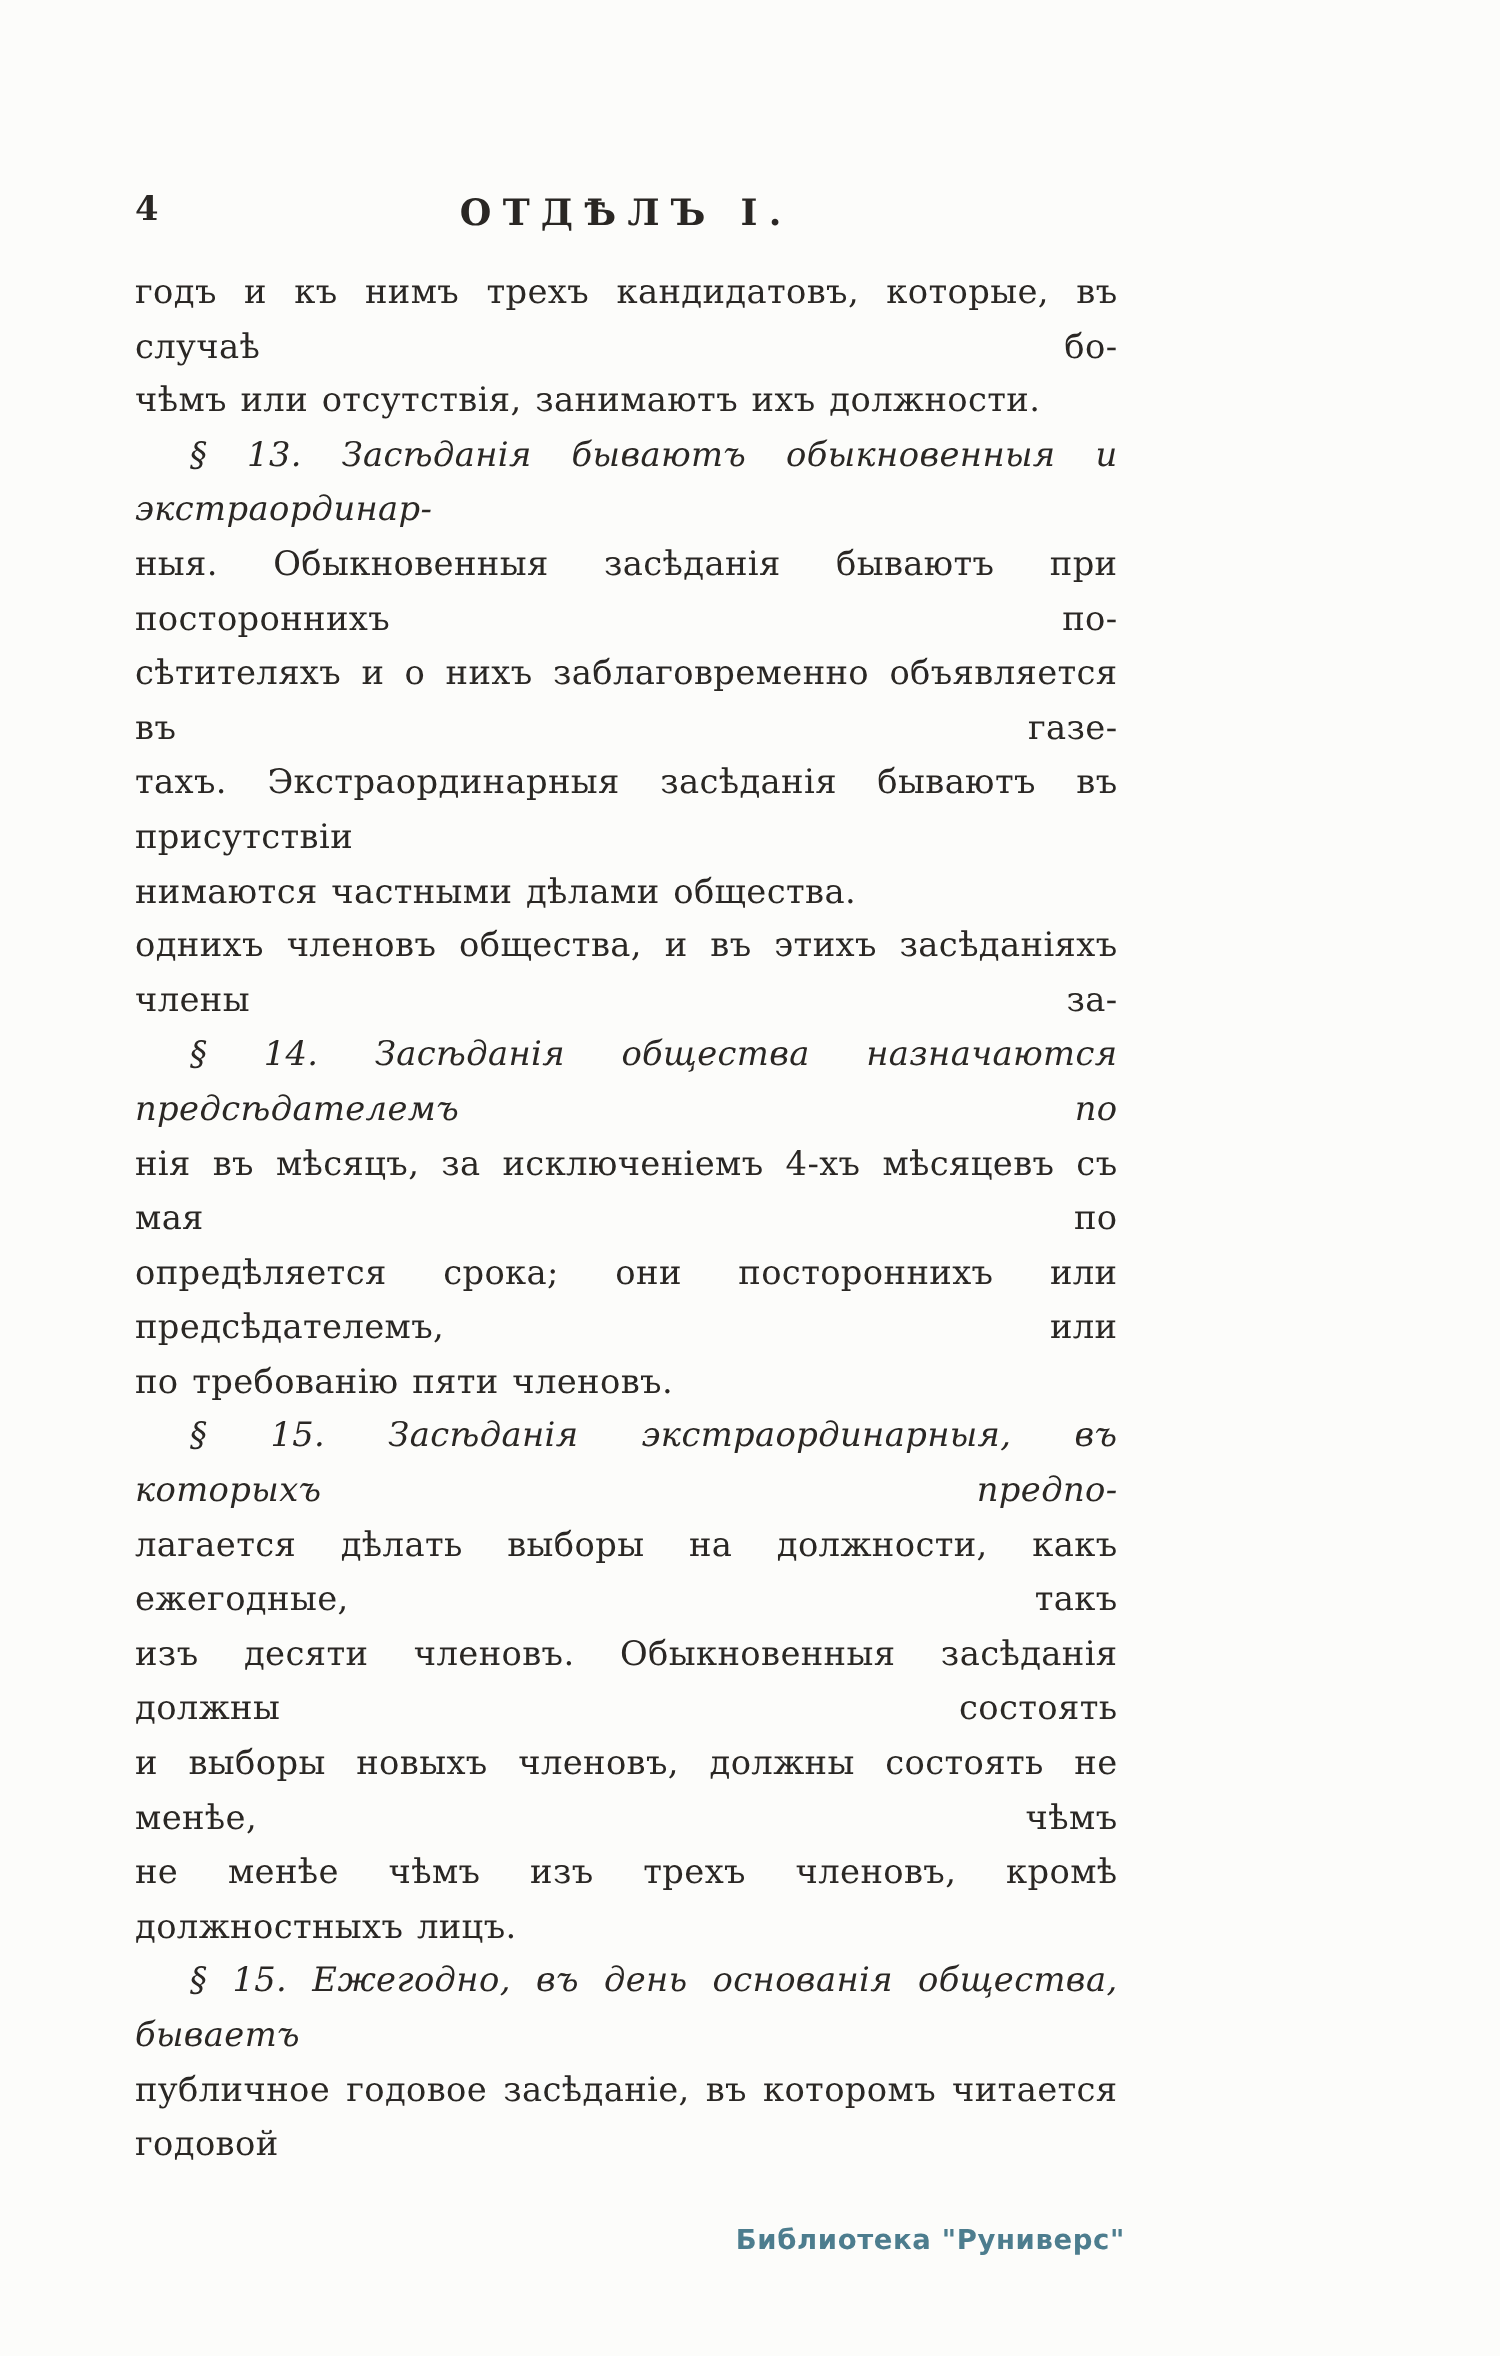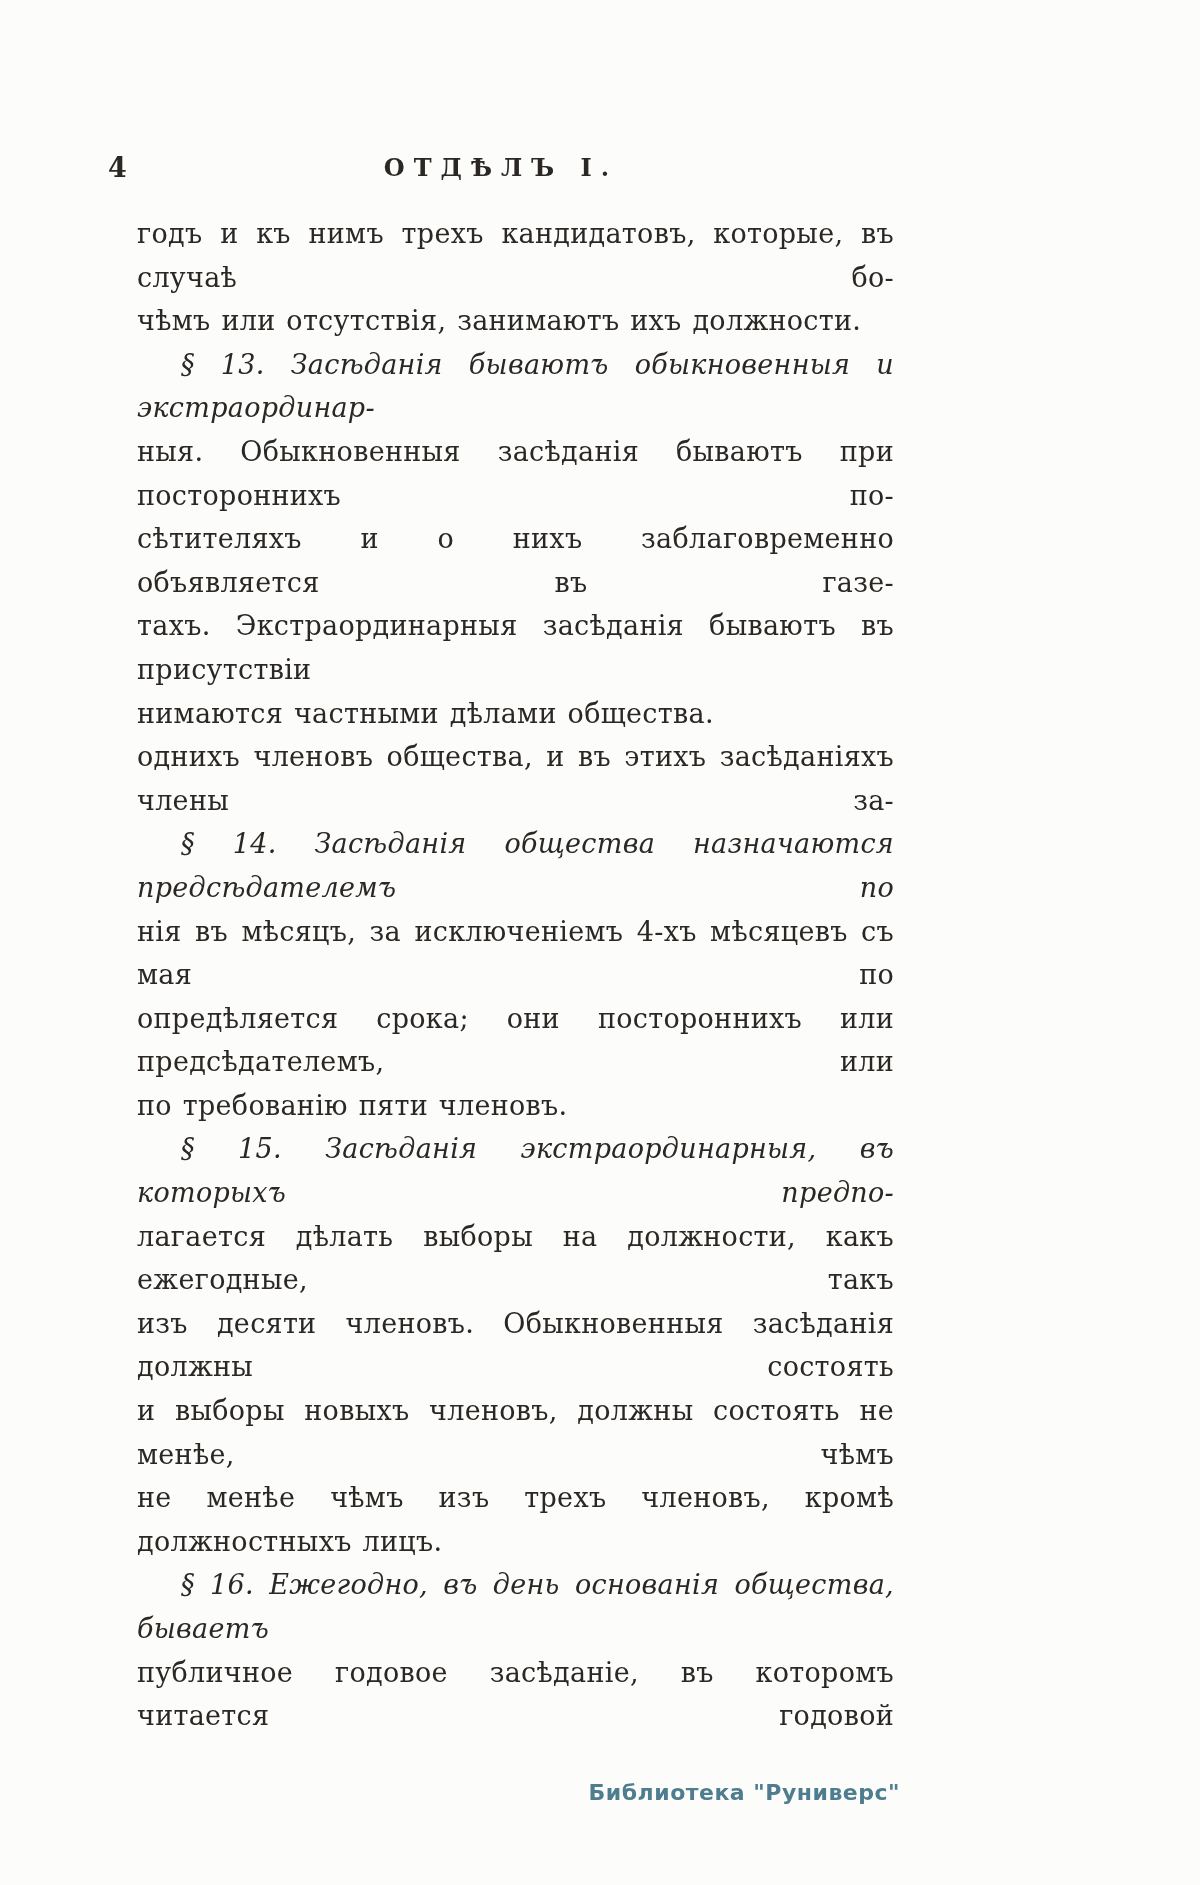--- a/index.html
+++ b/index.html
@@ -31,41 +31,40 @@
   .page-number {
     position: absolute;
     left: 0;
     top: 2px;
     font-size: 27px;
     font-weight: bold;
   }
   .running-header {
     display: block;
     text-align: center;
-    font-size: 24px;
+    font-size: 29px;
     font-weight: bold;
     letter-spacing: 9px;
     padding-top: 3px;
   }
   .page-body {
     font-size: 27px;
     line-height: 43.6px;
     word-spacing: 2px;
     letter-spacing: 0.3px;
   }
   .para {
     margin: 0;
     padding: 0;
   }
   .line {
     display: block;
     text-align: justify;
     text-align-last: justify;
     white-space: normal;
-    margin-left: 29px;
   }
   .line.end {
     text-align-last: left;
   }
   .line.indent {
     text-indent: 44px;
     font-style: italic;
   }
   .watermark {
     position: absolute;
@@ -114,21 +113,21 @@
 
       <p class="para">
         <span class="line indent">§ 15. Засѣданія экстраординарныя, въ которыхъ предпо-</span>
         <span class="line">лагается дѣлать выборы на должности, какъ ежегодные, такъ</span>
         <span class="line">изъ десяти членовъ. Обыкновенныя засѣданія должны состоять</span>
         <span class="line">и выборы новыхъ членовъ, должны состоять не менѣе, чѣмъ</span>
         <span class="line end">не менѣе чѣмъ изъ трехъ членовъ, кромѣ должностныхъ лицъ.</span>
       </p>
 
       <p class="para">
-        <span class="line indent">§ 16. Ежегодно, въ день основанія общества, бываетъ</span>
+        <span class="line indent">§ 15. Ежегодно, въ день основанія общества, бываетъ</span>
         <span class="line">публичное годовое засѣданіе, въ которомъ читается годовой</span>
 
       </p>
 
     </div>
   </div>
 
   <div class="watermark">Библиотека "Руниверс"</div>
 </div>
 

